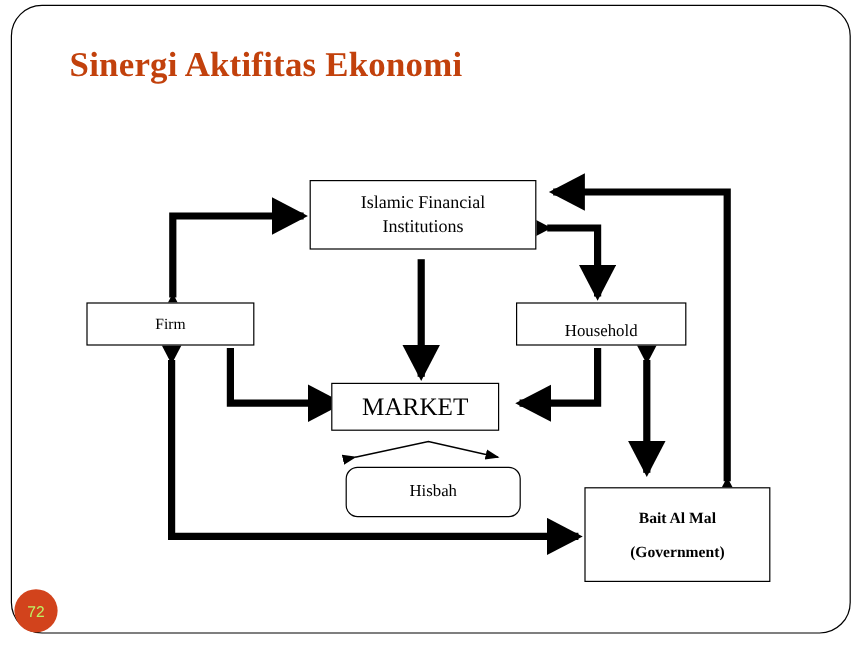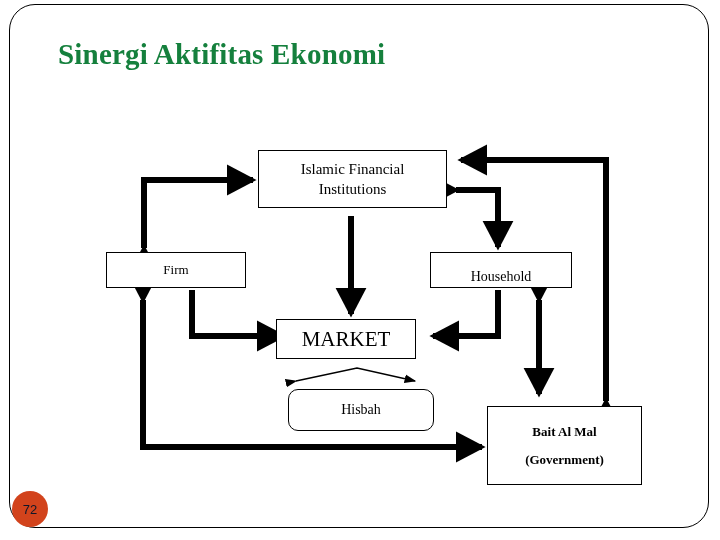--- a/index.html
+++ b/index.html
@@ -29,61 +29,61 @@
     box-sizing: border-box;
     background: transparent;
   }
   
   #title {
     position: absolute;
     left: 58px;
     top: 38px;
     font-size: 29px;
     font-weight: bold;
-    color: #15803d;
+    color: #c2410c;
     letter-spacing: 0.2px;
     white-space: nowrap;
   }
   .node {
     position: absolute;
     border: 1.3px solid #000000;
     box-sizing: border-box;
     background: #ffffff;
     display: flex;
     flex-direction: column;
     align-items: center;
     justify-content: center;
     color: #000000;
     z-index: 5;
   }
   .node .line { display: block; text-align: center; line-height: 1.35; }
 
   #node-ifi   { left: 258px; top: 150px; width: 189px; height: 58px; font-size: 15px; }
-  #node-firm  { left: 72px;  top: 252px; width: 140px; height: 36px; font-size: 13px; margin-left: 34px; }
+  #node-firm  { left: 72px;  top: 252px; width: 140px; height: 36px; font-size: 13px; }
   #node-house { left: 430px; top: 252px; width: 142px; height: 36px; font-size: 14px; justify-content: flex-end; }
   #node-market{ left: 276px; top: 319px; width: 140px; height: 40px; font-size: 21px; }
   #node-hisbah{ left: 288px; top: 389px; width: 146px; height: 42px; font-size: 14px; border-radius: 10px; }
   #node-bait  { left: 487px; top: 406px; width: 155px; height: 79px; font-size: 13px; font-weight: bold; }
   #node-bait .line { margin: 5px 0; }
 
   #arrows {
     position: absolute;
     left: 0; top: 0;
     width: 720px; height: 540px;
     z-index: 2;
   }
   #pagenum {
     position: absolute;
     left: 12px;
     top: 491px;
     width: 36px;
     height: 36px;
     border-radius: 50%;
     background: #d2431c;
-    color: #0f172a;
+    color: #bef264;
     font-size: 13px;
     display: flex;
     align-items: center;
     justify-content: center;
     z-index: 8;
     font-family: "Liberation Sans", sans-serif;
   }
 </style>
 </head>
 <body>

